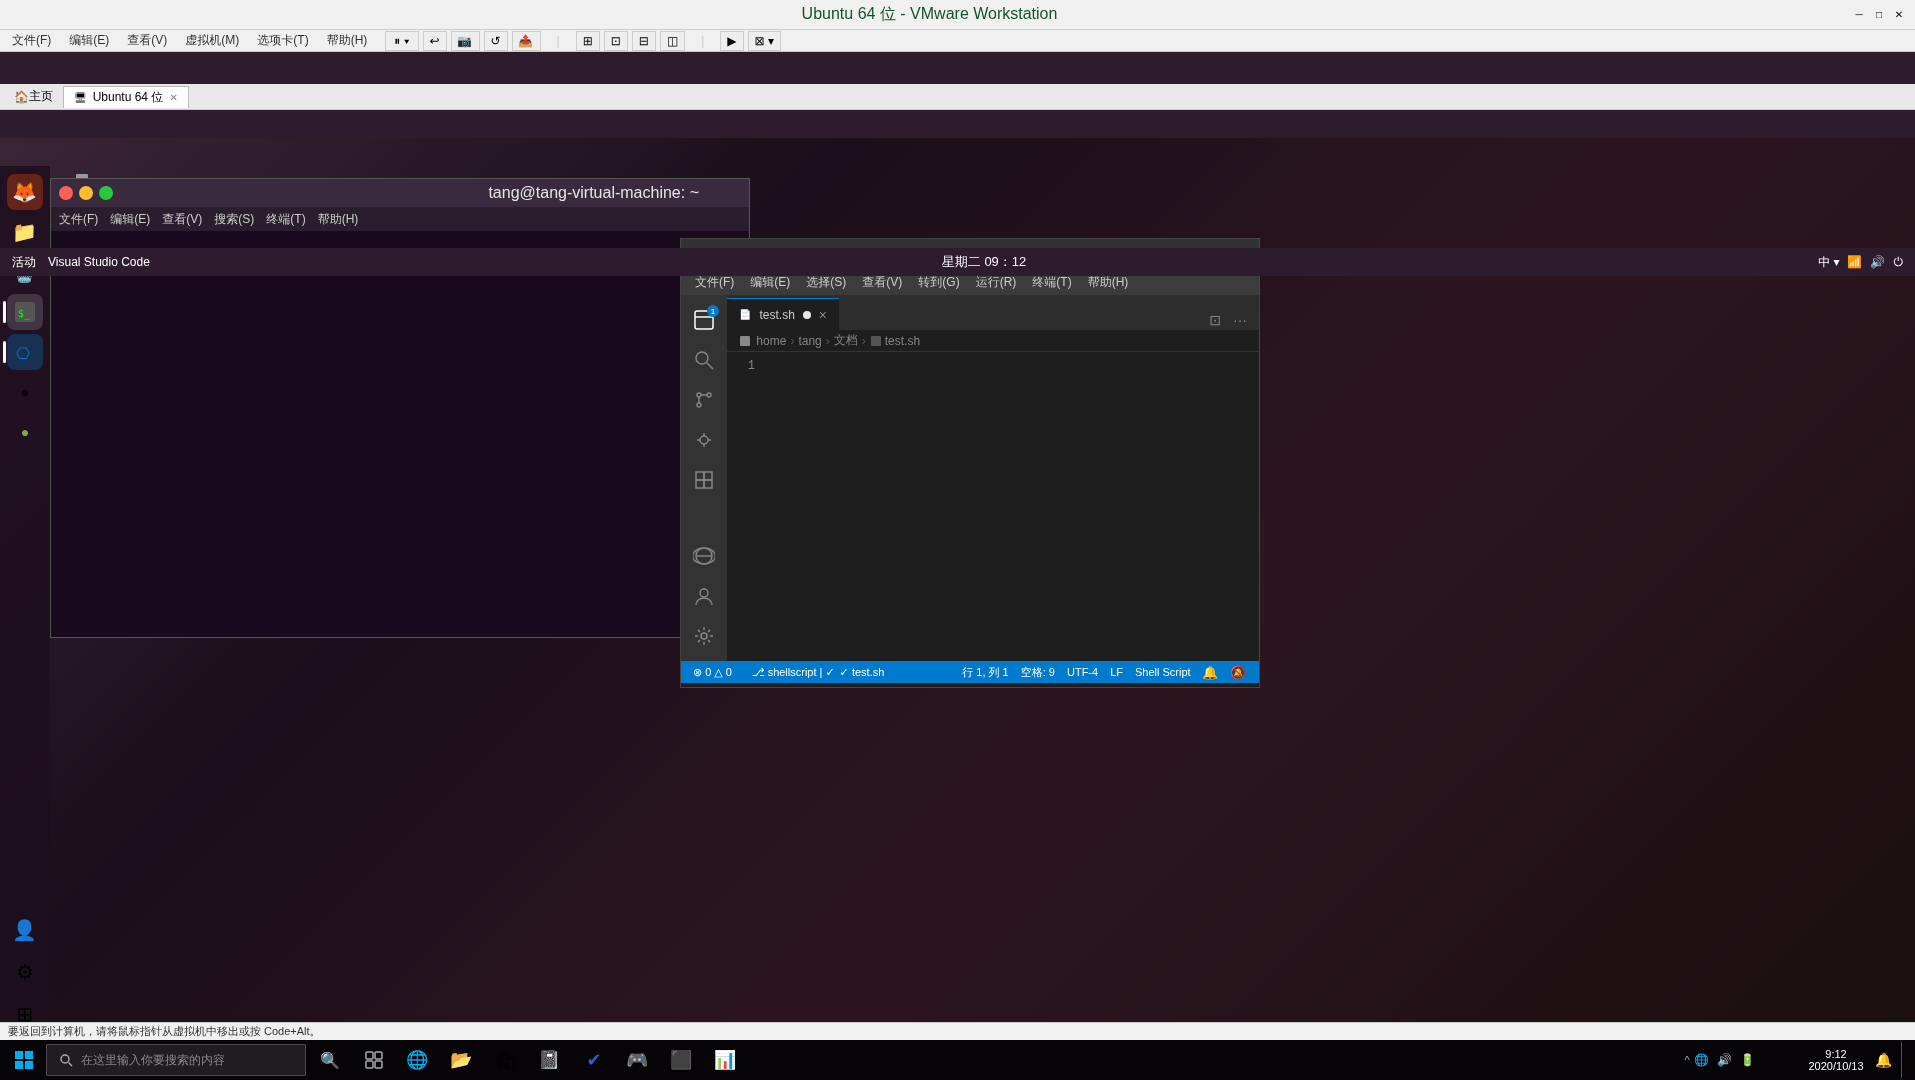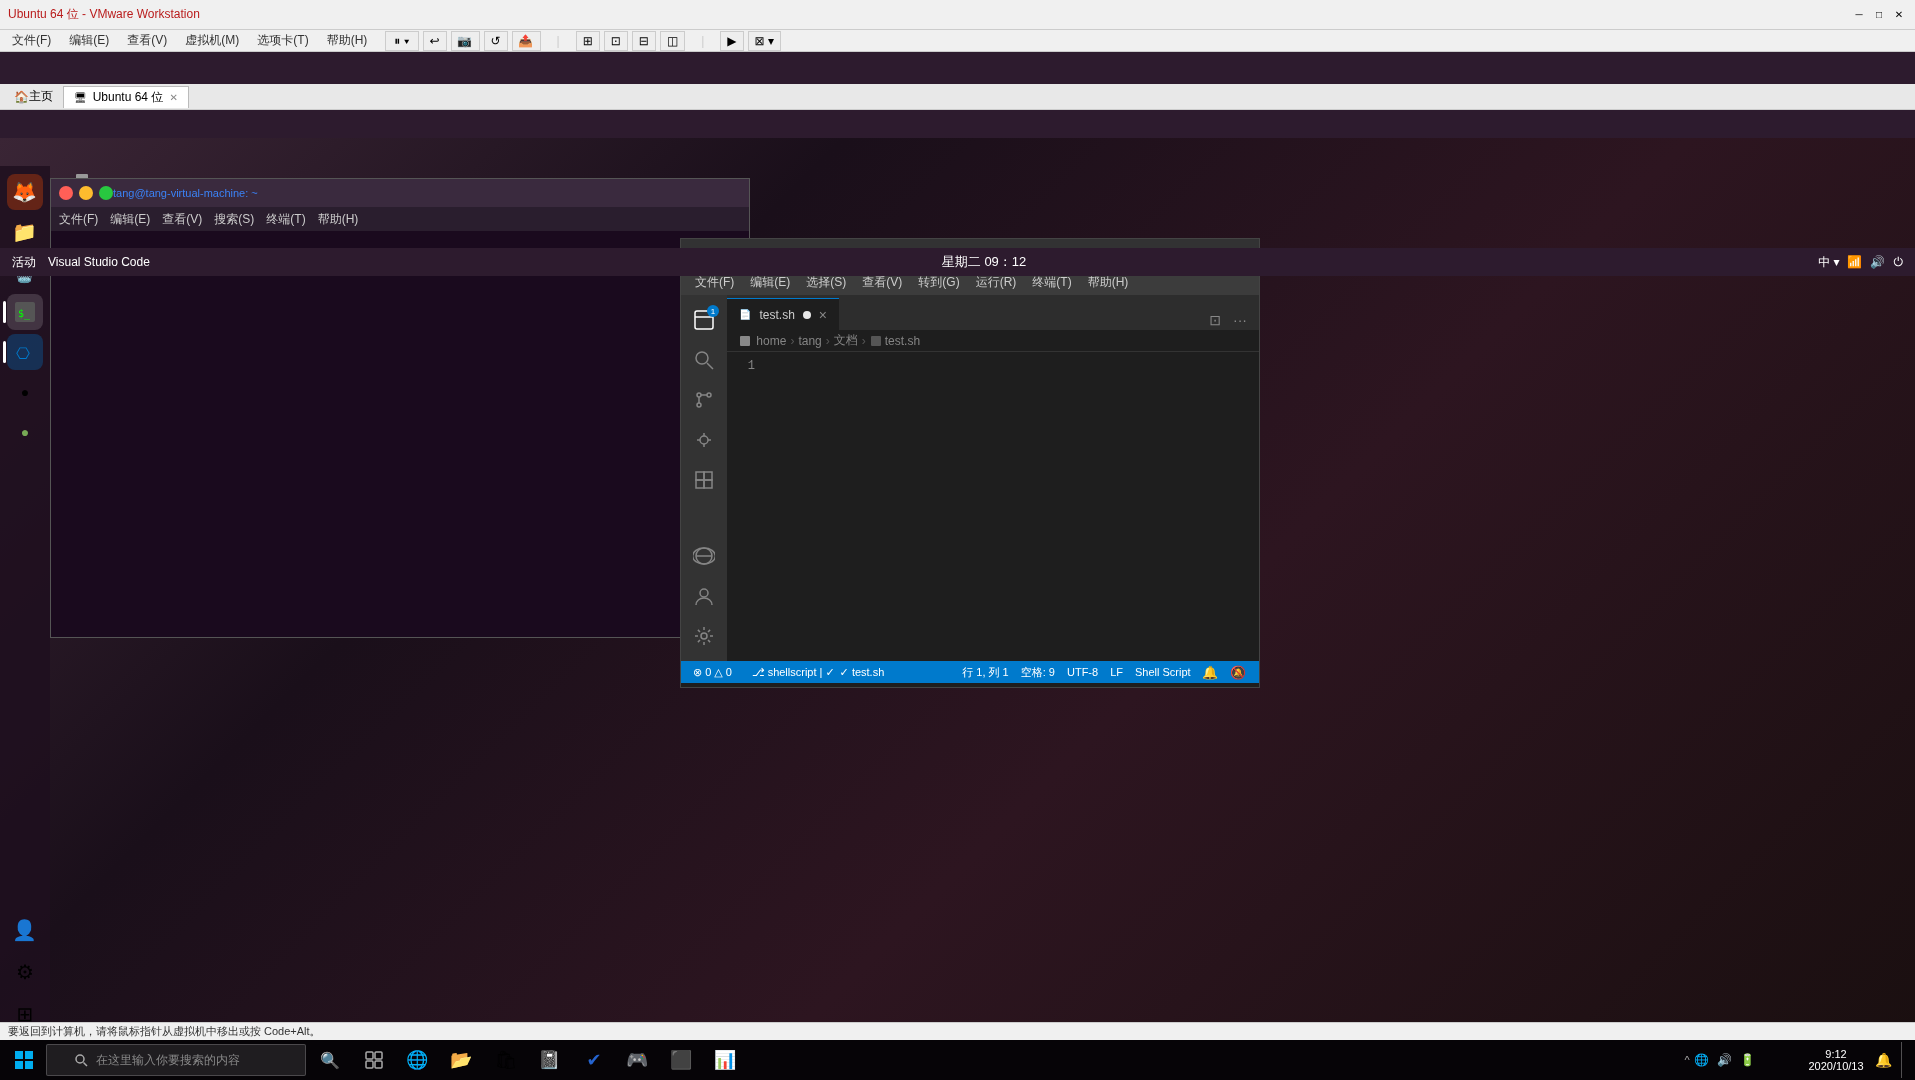--- a/index.html
+++ b/index.html
@@ -214,24 +214,24 @@
     }
     .terminal-titlebar {
       background: #3a2a3e;
       height: 28px;
       display: flex;
       align-items: center;
       padding: 0 8px;
       justify-content: space-between;
     }
     .terminal-title {
-      color: #3b82f6;
-      font-size: 11px;
+      color: #e5e5e5;
+      font-size: 16px;
       flex: 1;
-      text-align: left;
+      text-align: right;
     }
     .terminal-controls {
       display: flex;
       gap: 6px;
     }
     .term-btn {
       width: 14px;
       height: 14px;
       border-radius: 50%;
       border: none;
@@ -512,21 +512,21 @@
       align-items: center;
       justify-content: center;
       cursor: pointer;
     }
     .taskbar-search {
       display: flex;
       align-items: center;
       background: rgba(255,255,255,0.1);
       border: 1px solid rgba(255,255,255,0.2);
       border-radius: 2px;
-      padding: 4px 27px;
+      padding: 4px 12px;
       height: 32px;
       color: #ccc;
       font-size: 12px;
       gap: 8px;
       width: 260px;
     }
     .taskbar-icons {
       display: flex;
       align-items: center;
       gap: 0;
@@ -576,21 +576,21 @@
       width: 6px;
       height: 36px;
       border-left: 1px solid rgba(255,255,255,0.3);
       cursor: pointer;
     }
   </style>
 </head>
 <body>
 
 <div class="vmware-titlebar">
-  <span style="flex:1;font-size:12px;color:#b91c1c;">Ubuntu 64 位 - VMware Workstation</span>
+  <span style="flex:1;text-align:center;font-size:16px;color:#14532d;">Ubuntu 64 位 - VMware Workstation</span>
   <div class="vmware-window-controls">
     <button class="win-btn">─</button>
     <button class="win-btn">□</button>
     <button class="win-btn close">✕</button>
   </div>
 </div>
 
 <div class="vmware-menubar">
   <span>文件(F)</span>
   <span>编辑(E)</span>
@@ -850,21 +850,21 @@
         <span style="margin-left:2px;">✓ test.sh</span>
       </div>
       <div class="status-right">
         <div class="status-item">
           <span>行 1, 列 1</span>
         </div>
         <div class="status-item">
           <span>空格: 9</span>
         </div>
         <div class="status-item">
-          <span>UTF-8</span>
+          <span>UTF-4</span>
         </div>
         <div class="status-item">
           <span>LF</span>
         </div>
         <div class="status-item">
           <span>Shell Script</span>
         </div>
         <div class="status-item" style="font-size:13px;">🔔</div>
         <div class="status-item" style="font-size:13px;">🔕</div>
       </div>

